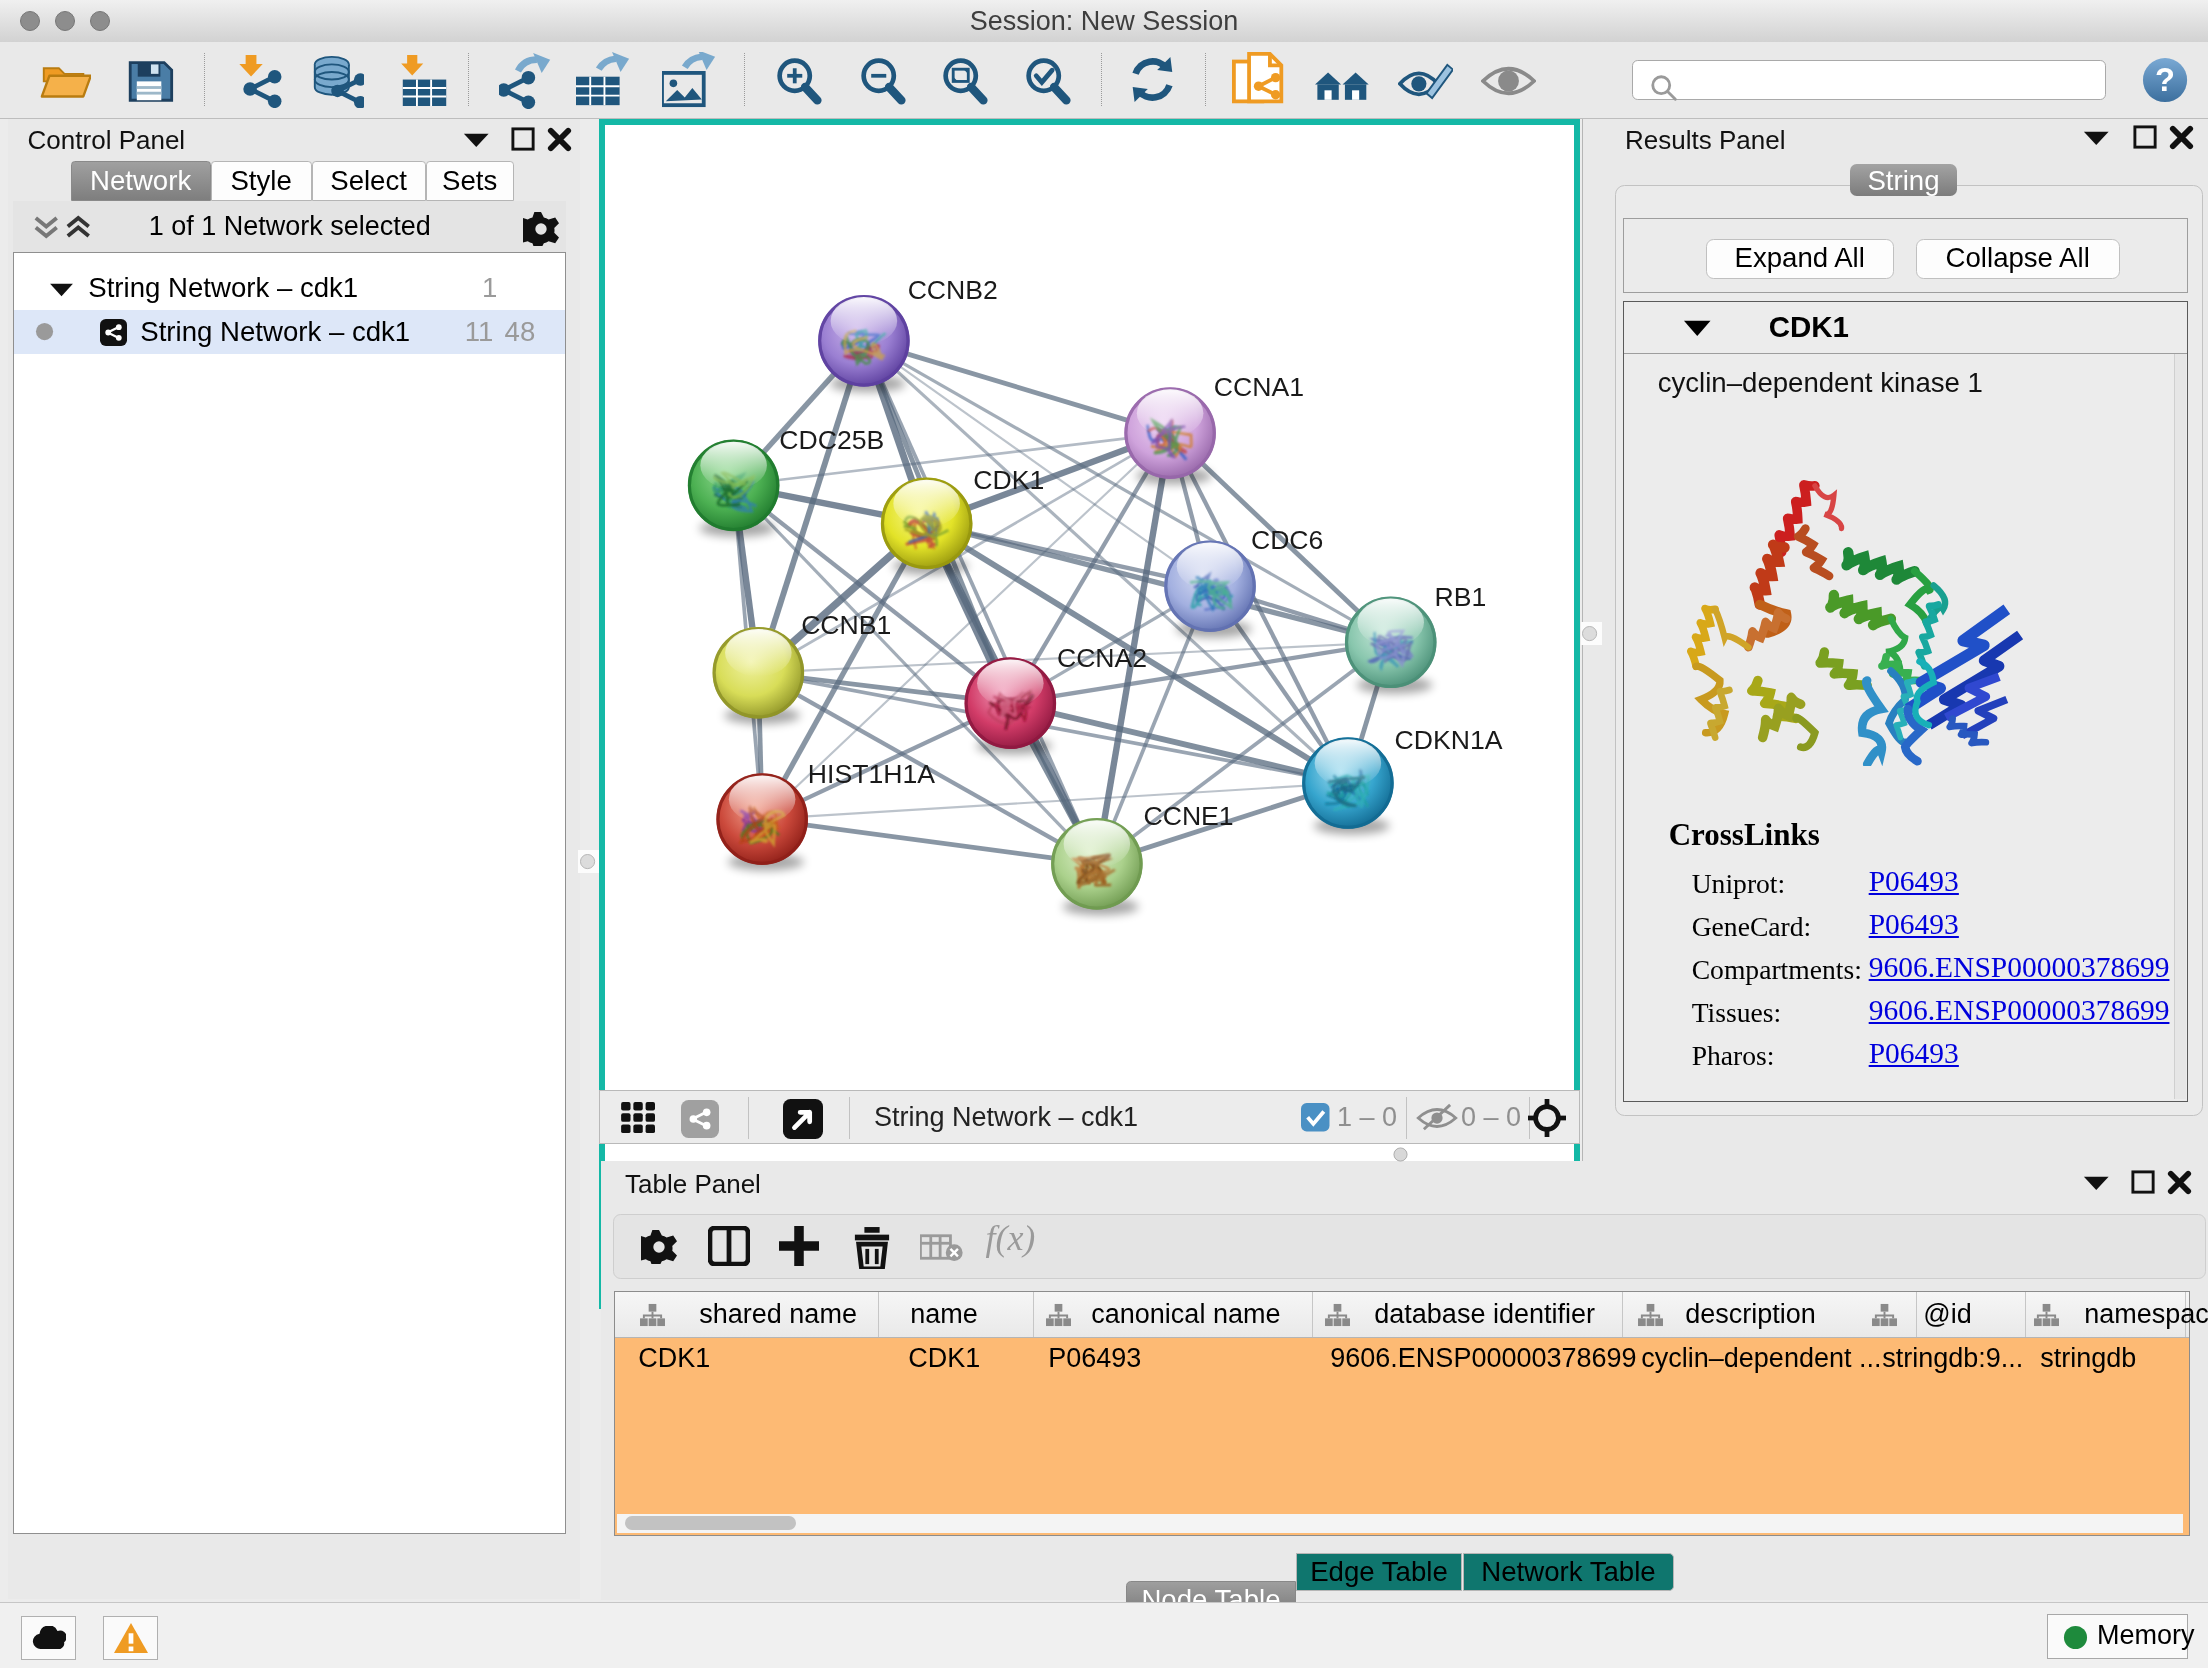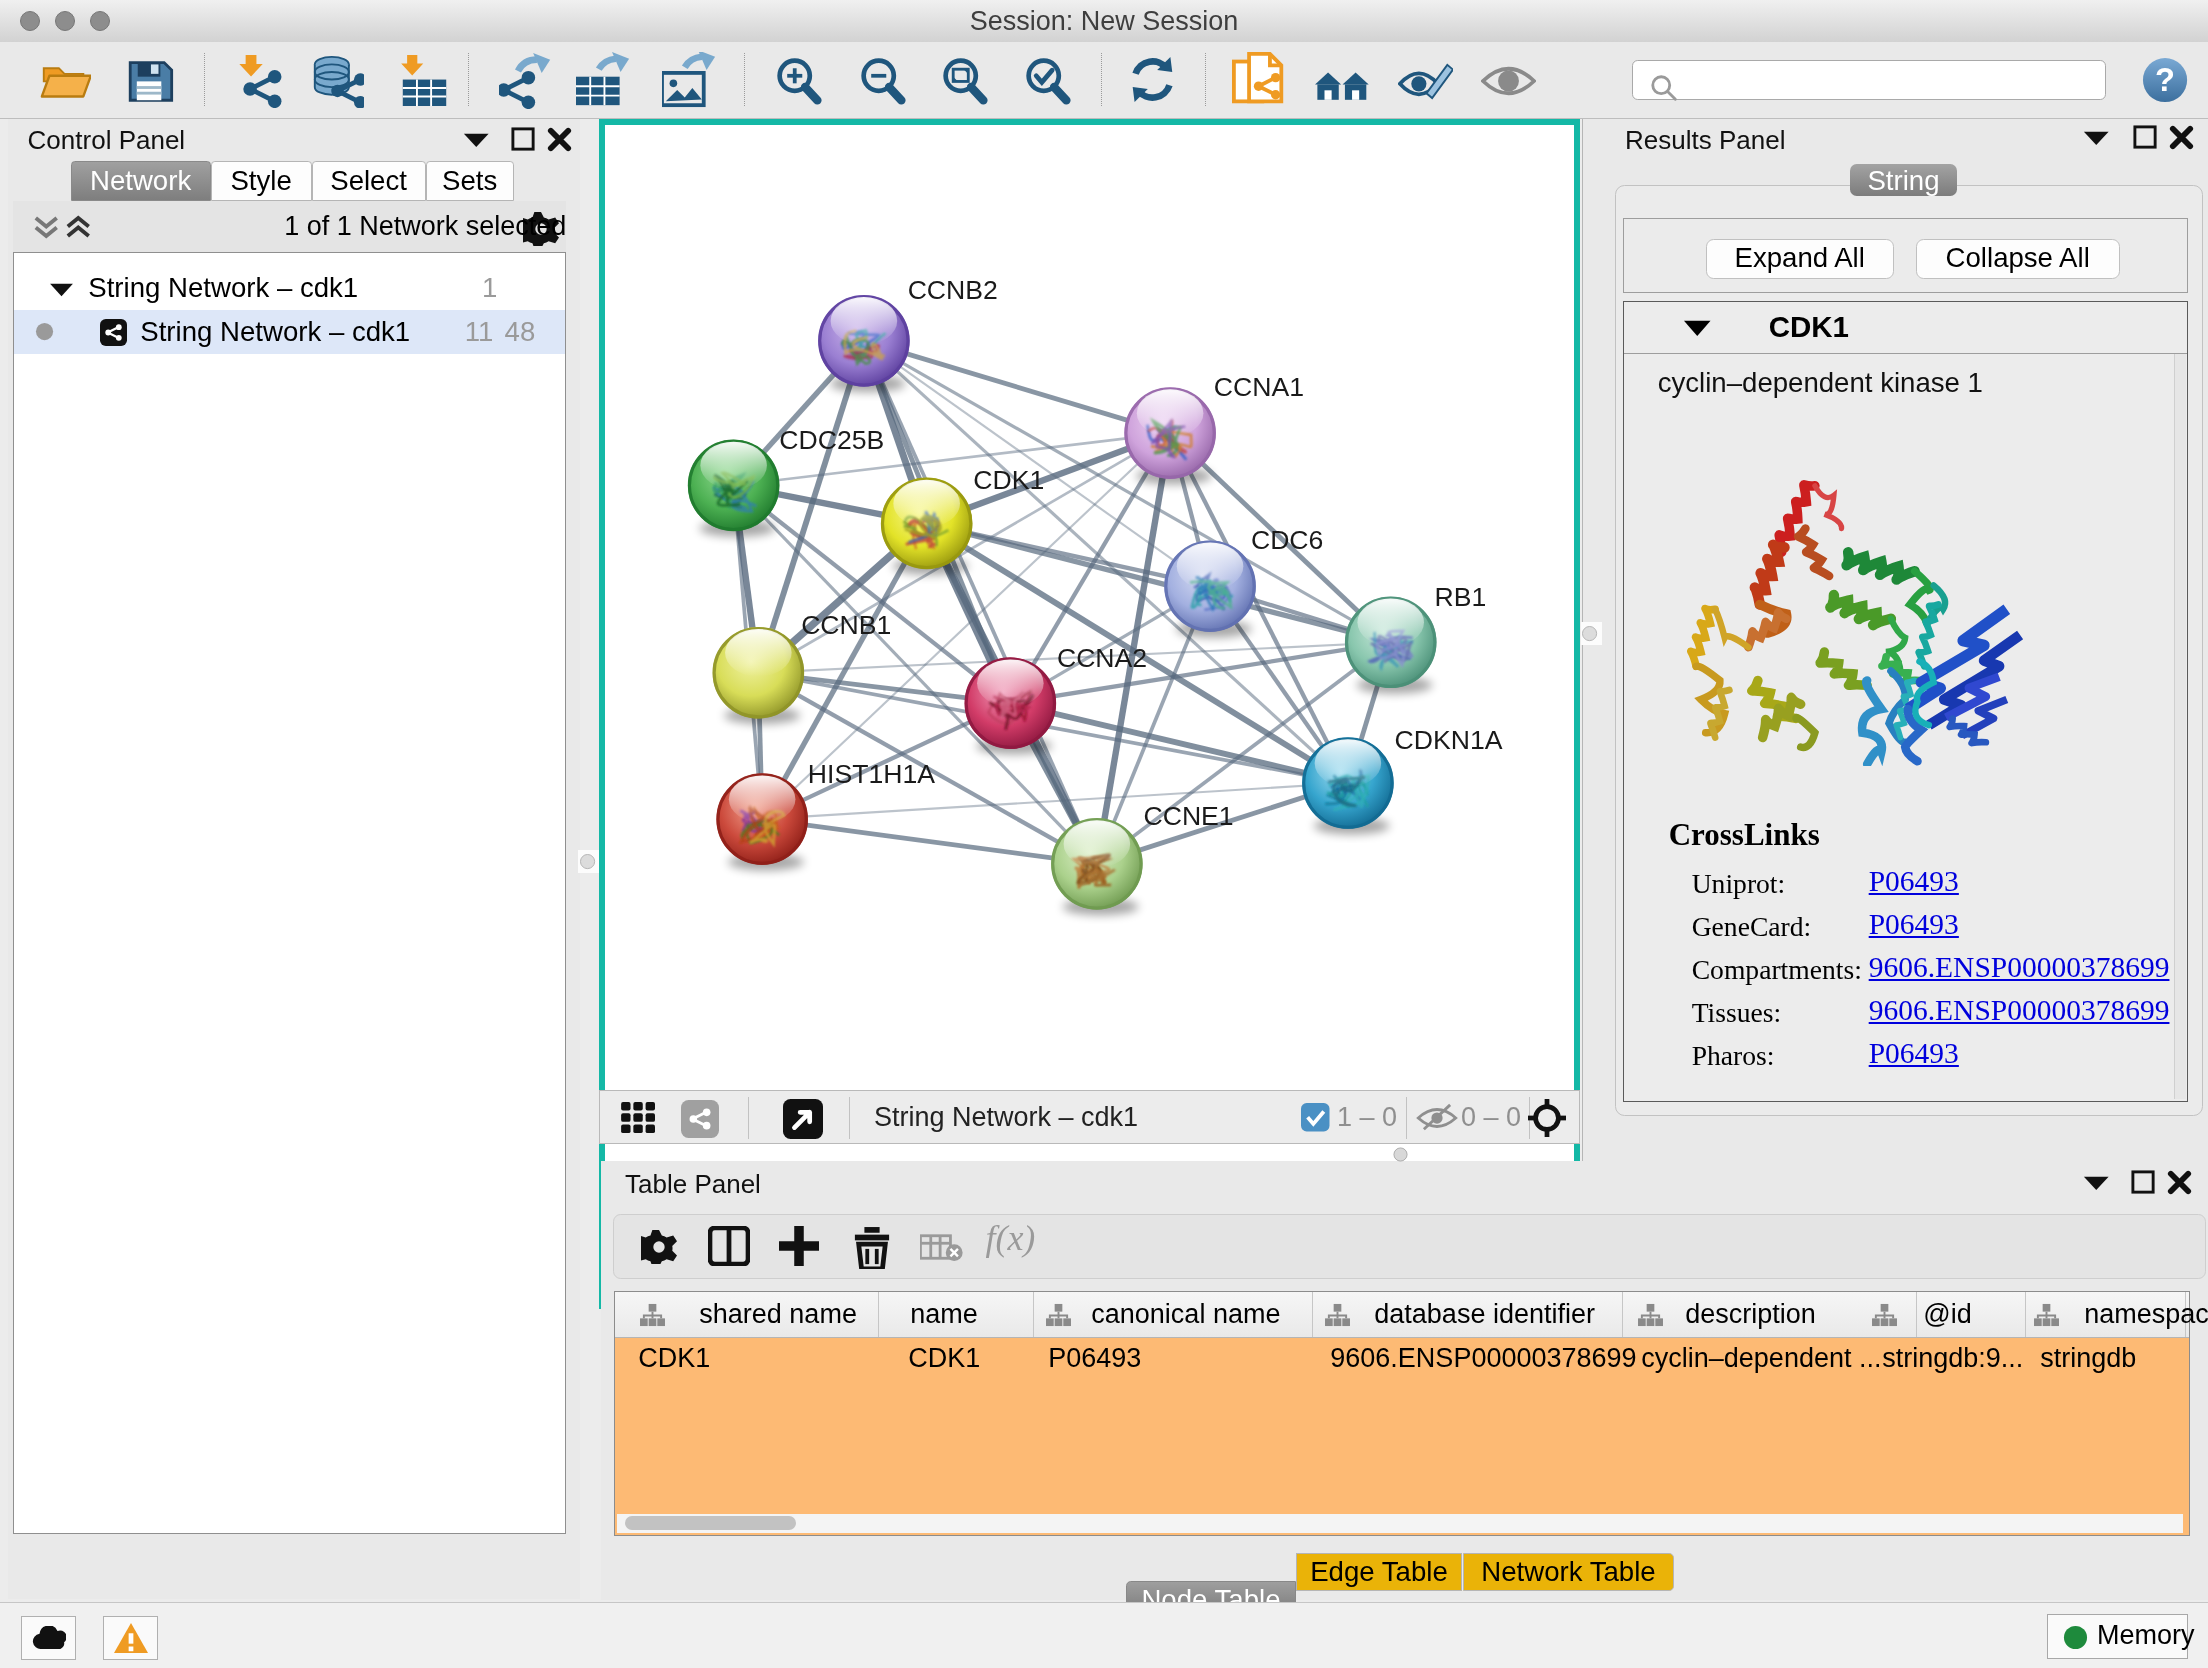--- a/index.html
+++ b/index.html
@@ -36,21 +36,21 @@
 
 #tpanel{left:601px;top:1161px;width:1607px;height:439px;background:#e9e9e9;}
 #ttoolbar{position:absolute;left:12.4px;top:53px;width:1591px;height:63px;background:#e4e4e4;border:1px solid #cecece;border-radius:7.6px;}
 #ttable{position:absolute;left:13.3px;top:130px;width:1574px;height:243px;background:#fdba74;border:1.9px solid #8c8c8c;}
 #thead{position:absolute;left:0;top:0;width:100%;height:45px;background:linear-gradient(#f6f6f6,#e9e9e9);border-bottom:1px solid #b5b5b5;}
 .thcol{position:absolute;top:0;height:45px;border-right:1px solid #c6c6c6;}
 .trow{position:absolute;left:0;top:45px;width:100%;height:42px;font-size:27px;line-height:42px;color:#000;}
 .tcell{position:absolute;top:0;}
 #hscroll{position:absolute;left:1.9px;bottom:1.9px;width:1566px;height:19px;background:#f4f4f4;}
 #hthumb{position:absolute;left:7.6px;top:1.9px;width:171px;height:14.3px;background:#c2c2c2;border-radius:7.6px;}
-.btab{position:absolute;top:0;height:38px;box-sizing:border-box;border:1px solid #b5b5b5;background:#eab308;color:#000;font-size:27.6px;text-align:center;line-height:36px;}
+.btab{position:absolute;top:0;height:38px;box-sizing:border-box;border:1px solid #b5b5b5;background:#0f766e;color:#000;font-size:27.6px;text-align:center;line-height:36px;}
 .btab.sel{background:linear-gradient(#9e9e9e,#777);color:#fff;border-color:#888;}
 
 #bottombar{left:0;top:1602px;width:2208px;height:67px;background:#f0f0f0;border-top:1px solid #c6c6c6;}
 .bbtn{position:absolute;top:13.3px;width:55px;height:44px;background:#fafafa;border:1.9px solid #b0b0b0;box-sizing:border-box;}
 #membtn{position:absolute;left:2047px;top:11.4px;width:141px;height:45px;background:#fafafa;border:1.9px solid #a8a8a8;box-sizing:border-box;font-size:27px;line-height:41px;color:#000;}
 .serif{font-family:"Liberation Serif",serif;}
 a.lnk{color:#0000dd;text-decoration:underline;}
 </style>
 </head>
 <body>
@@ -234,21 +234,21 @@
   <div id="cp-sub">
       <svg class="abs" style="left:19px;top:13.3px;" width="28.5" height="27" viewBox="0 0 30 28">
         <path d="M4,4 l11,9 l11,-9 M4,14 l11,9 l11,-9" fill="none" stroke="#777" stroke-width="4"></path>
       </svg>
 <svg class="abs" style="left:51px;top:13.3px;" width="28.5" height="27" viewBox="0 0 30 28">
         <path d="M4,13 l11,-9 l11,9 M4,23 l11,-9 l11,9" fill="none" stroke="#333" stroke-width="4"></path>
       </svg>
 <svg class="abs" style="left:510px;top:8.6px;" width="36" height="36" viewBox="0 0 38 38">
         <path d="M19,2 l3,6 a12,12 0 0 1 5,2 l7,-2 l4,6 l-5,5 a12,12 0 0 1 0,5 l5,5 l-4,6 l-7,-2 a12,12 0 0 1 -5,2 l-3,6 l-7,0 l-2,-6 a12,12 0 0 1 -5,-2 l-7,2 l-3,-6 l5,-5 a12,12 0 0 1 0,-5 l-5,-5 l3,-6 l7,2 a12,12 0 0 1 5,-2 l2,-6 z M19,14 a6,6 0 1 0 0,12 a6,6 0 1 0 0,-12" fill="#111" fill-rule="evenodd"></path>
       </svg>
-    <div style="position:absolute;left:0;top:0;width:100%;text-align:right;font-size:27px;line-height:51px;">1 of 1 Network selected</div>
+    <div style="position:absolute;left:0;top:0;width:100%;text-align:center;font-size:27px;line-height:51px;">1 of 1 Network selected</div>
   </div>
   <div id="cp-list">
     <div style="position:absolute;left:0;top:13.3px;width:100%;height:44px;">
         <svg class="abs" style="left:34px;top:13.3px;" width="27" height="19" viewBox="0 0 28 20">
           <polygon points="2,4 26,4 14,17" fill="#111"></polygon>
         </svg>
       <span style="position:absolute;left:74px;font-size:27.6px;line-height:44px;">String Network – cdk1</span>
       <span style="position:absolute;right:68px;font-size:27.6px;line-height:44px;color:#9a9a9a;">1</span>
     </div>
     <div style="position:absolute;left:0;top:57px;width:100%;height:44px;background:#dde7f8;">

